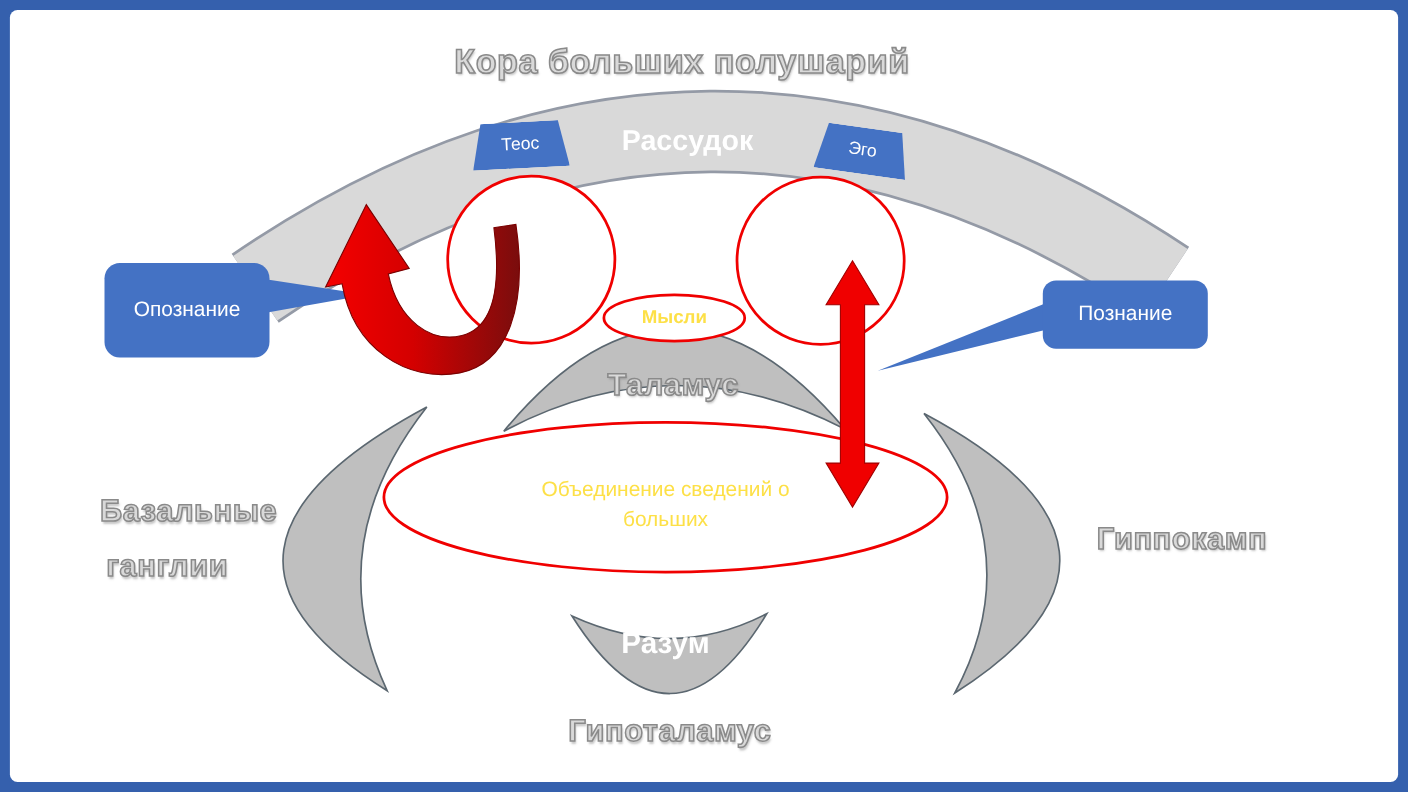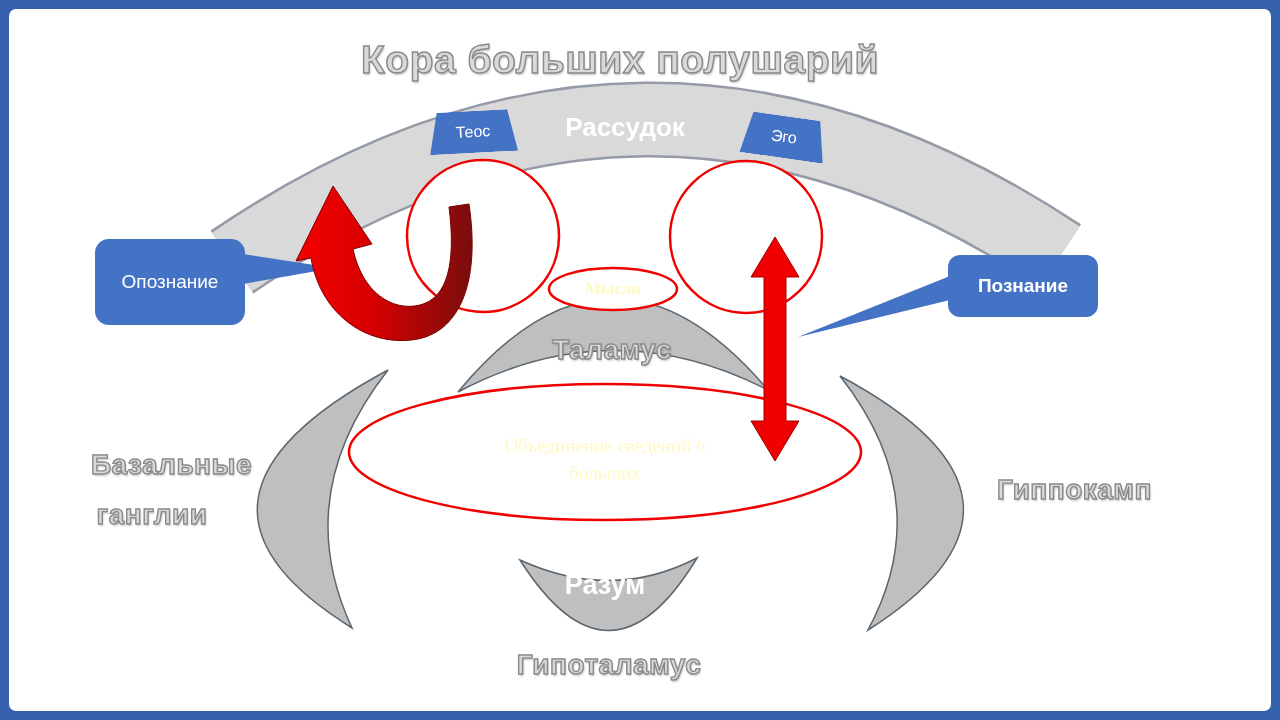--- a/index.html
+++ b/index.html
@@ -15,25 +15,25 @@
   svg.diagram{position:absolute;left:0;top:0;width:1280px;height:720px;}
 
   
   .wordart{
     font-weight:700;
     color:#d9d9d9;
     -webkit-text-stroke:1.4px #8a8a8a;
     text-shadow:1px 2px 2px rgba(90,90,90,.35);
     letter-spacing:.5px;
   }
-  .title-text{font-size:39px;}
+  .title-text{font-size:31px;}
   .gray-label{font-size:28px;line-height:50px;}
 
   .red-heading{color:#ffffff;font-weight:700;font-size:26px;}
-  .red-text{color:#fef9c3;font-family:Liberation Serif, serif;}
+  .red-text{color:#fde047;}
 
   .trapezoid{
     background:#4472C4;
     clip-path:polygon(10% 0, 90% 0, 100% 100%, 0 100%);
     display:flex;align-items:center;justify-content:center;
     color:#ffffff;font-size:16px;
   }
   .callout-text{color:#ffffff;font-size:19px;}
 </style>
 </head>
@@ -87,21 +87,21 @@
   <div class="abs trapezoid" style="left:429px;top:111px;width:88px;height:42px;transform:rotate(-3deg);">
     <span>Теос</span>
   </div>
 
   <div class="abs trapezoid" style="left:742px;top:116px;width:84px;height:42px;transform:rotate(8deg);">
     <span>Эго</span>
   </div>
 
   <div class="abs cf callout-text" style="left:95px;top:239px;width:150px;height:86px;">Опознание</div>
 
-  <div class="abs cf callout-text" style="left:948px;top:255px;width:150px;height:62px;font-weight:bold;">Познание</div>
+  <div class="abs cf callout-text" style="left:948px;top:255px;width:150px;height:62px;">Познание</div>
 
   <div class="abs cf red-text" style="left:549px;top:268px;width:128px;height:42px;font-size:17px;font-weight:600;">Мысли</div>
 
   <div class="abs wordart gray-label" style="left:512px;top:325px;width:200px;text-align:center;">Таламус</div>
 
   <div class="abs red-text" style="left:405px;top:432px;width:400px;text-align:center;font-size:19px;line-height:27px;">
     <span style="display:block;">Объединение сведений о</span>
     <span style="display:block;">больших</span>
   </div>
 

